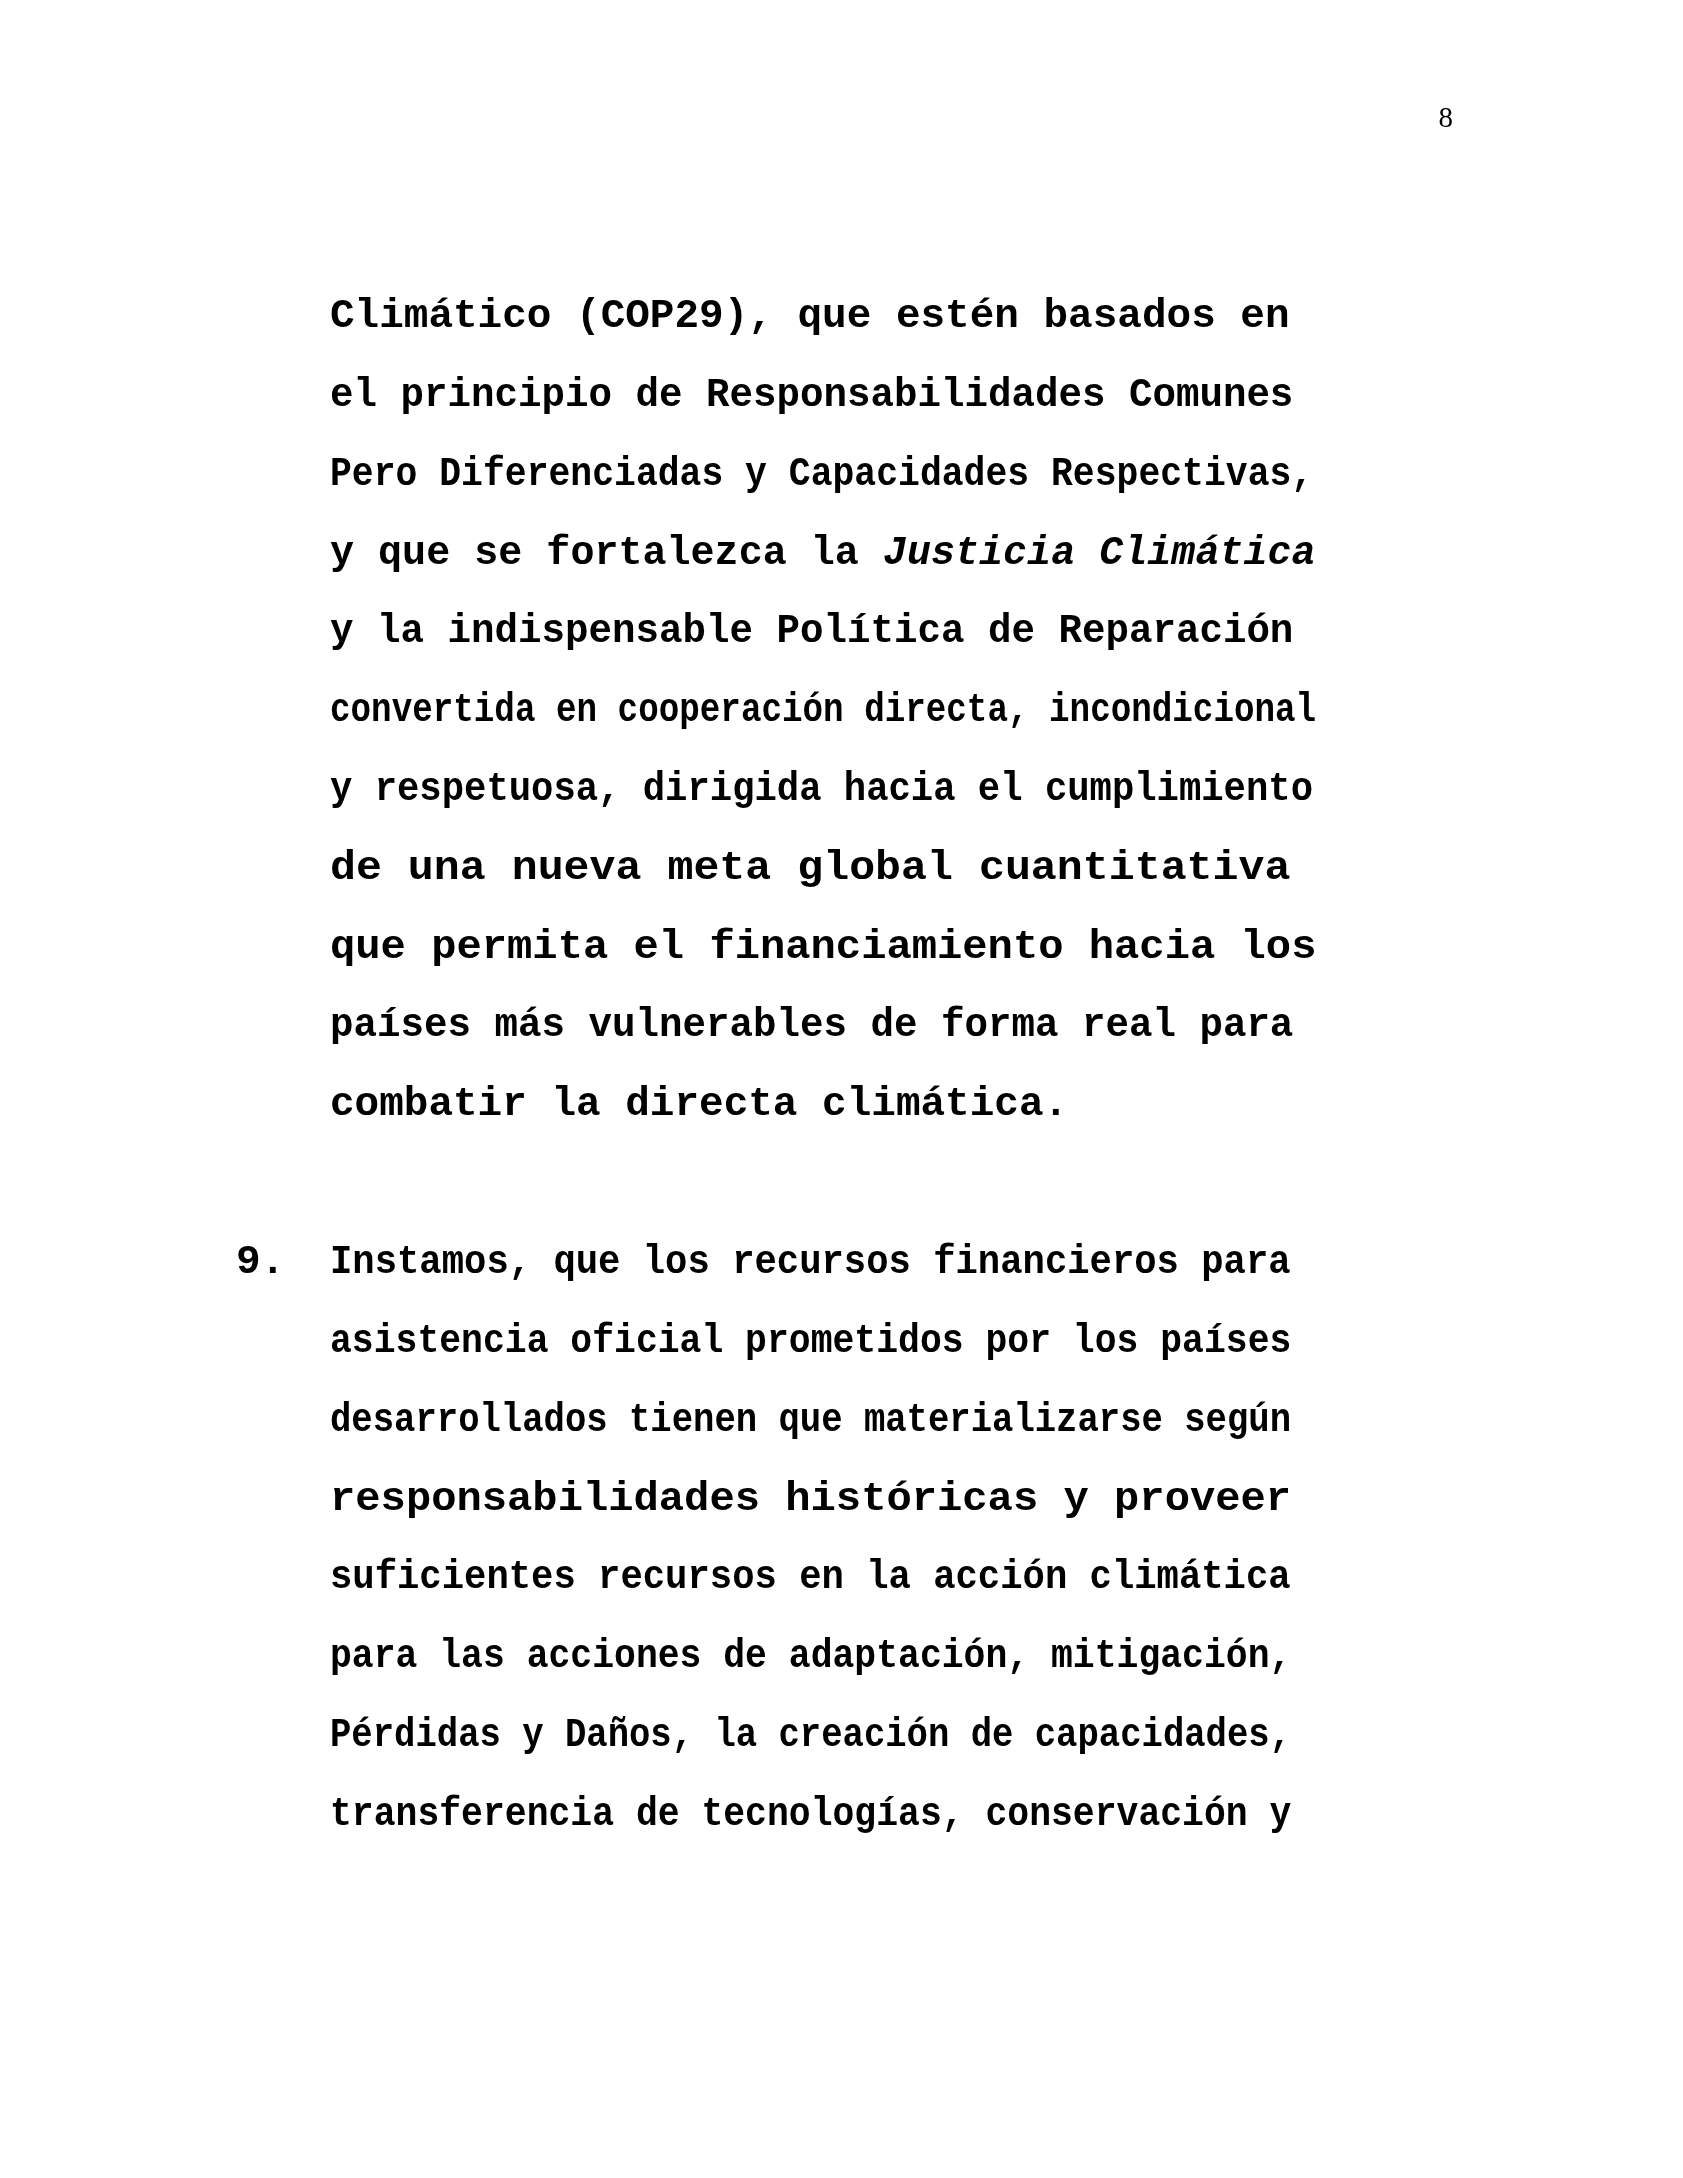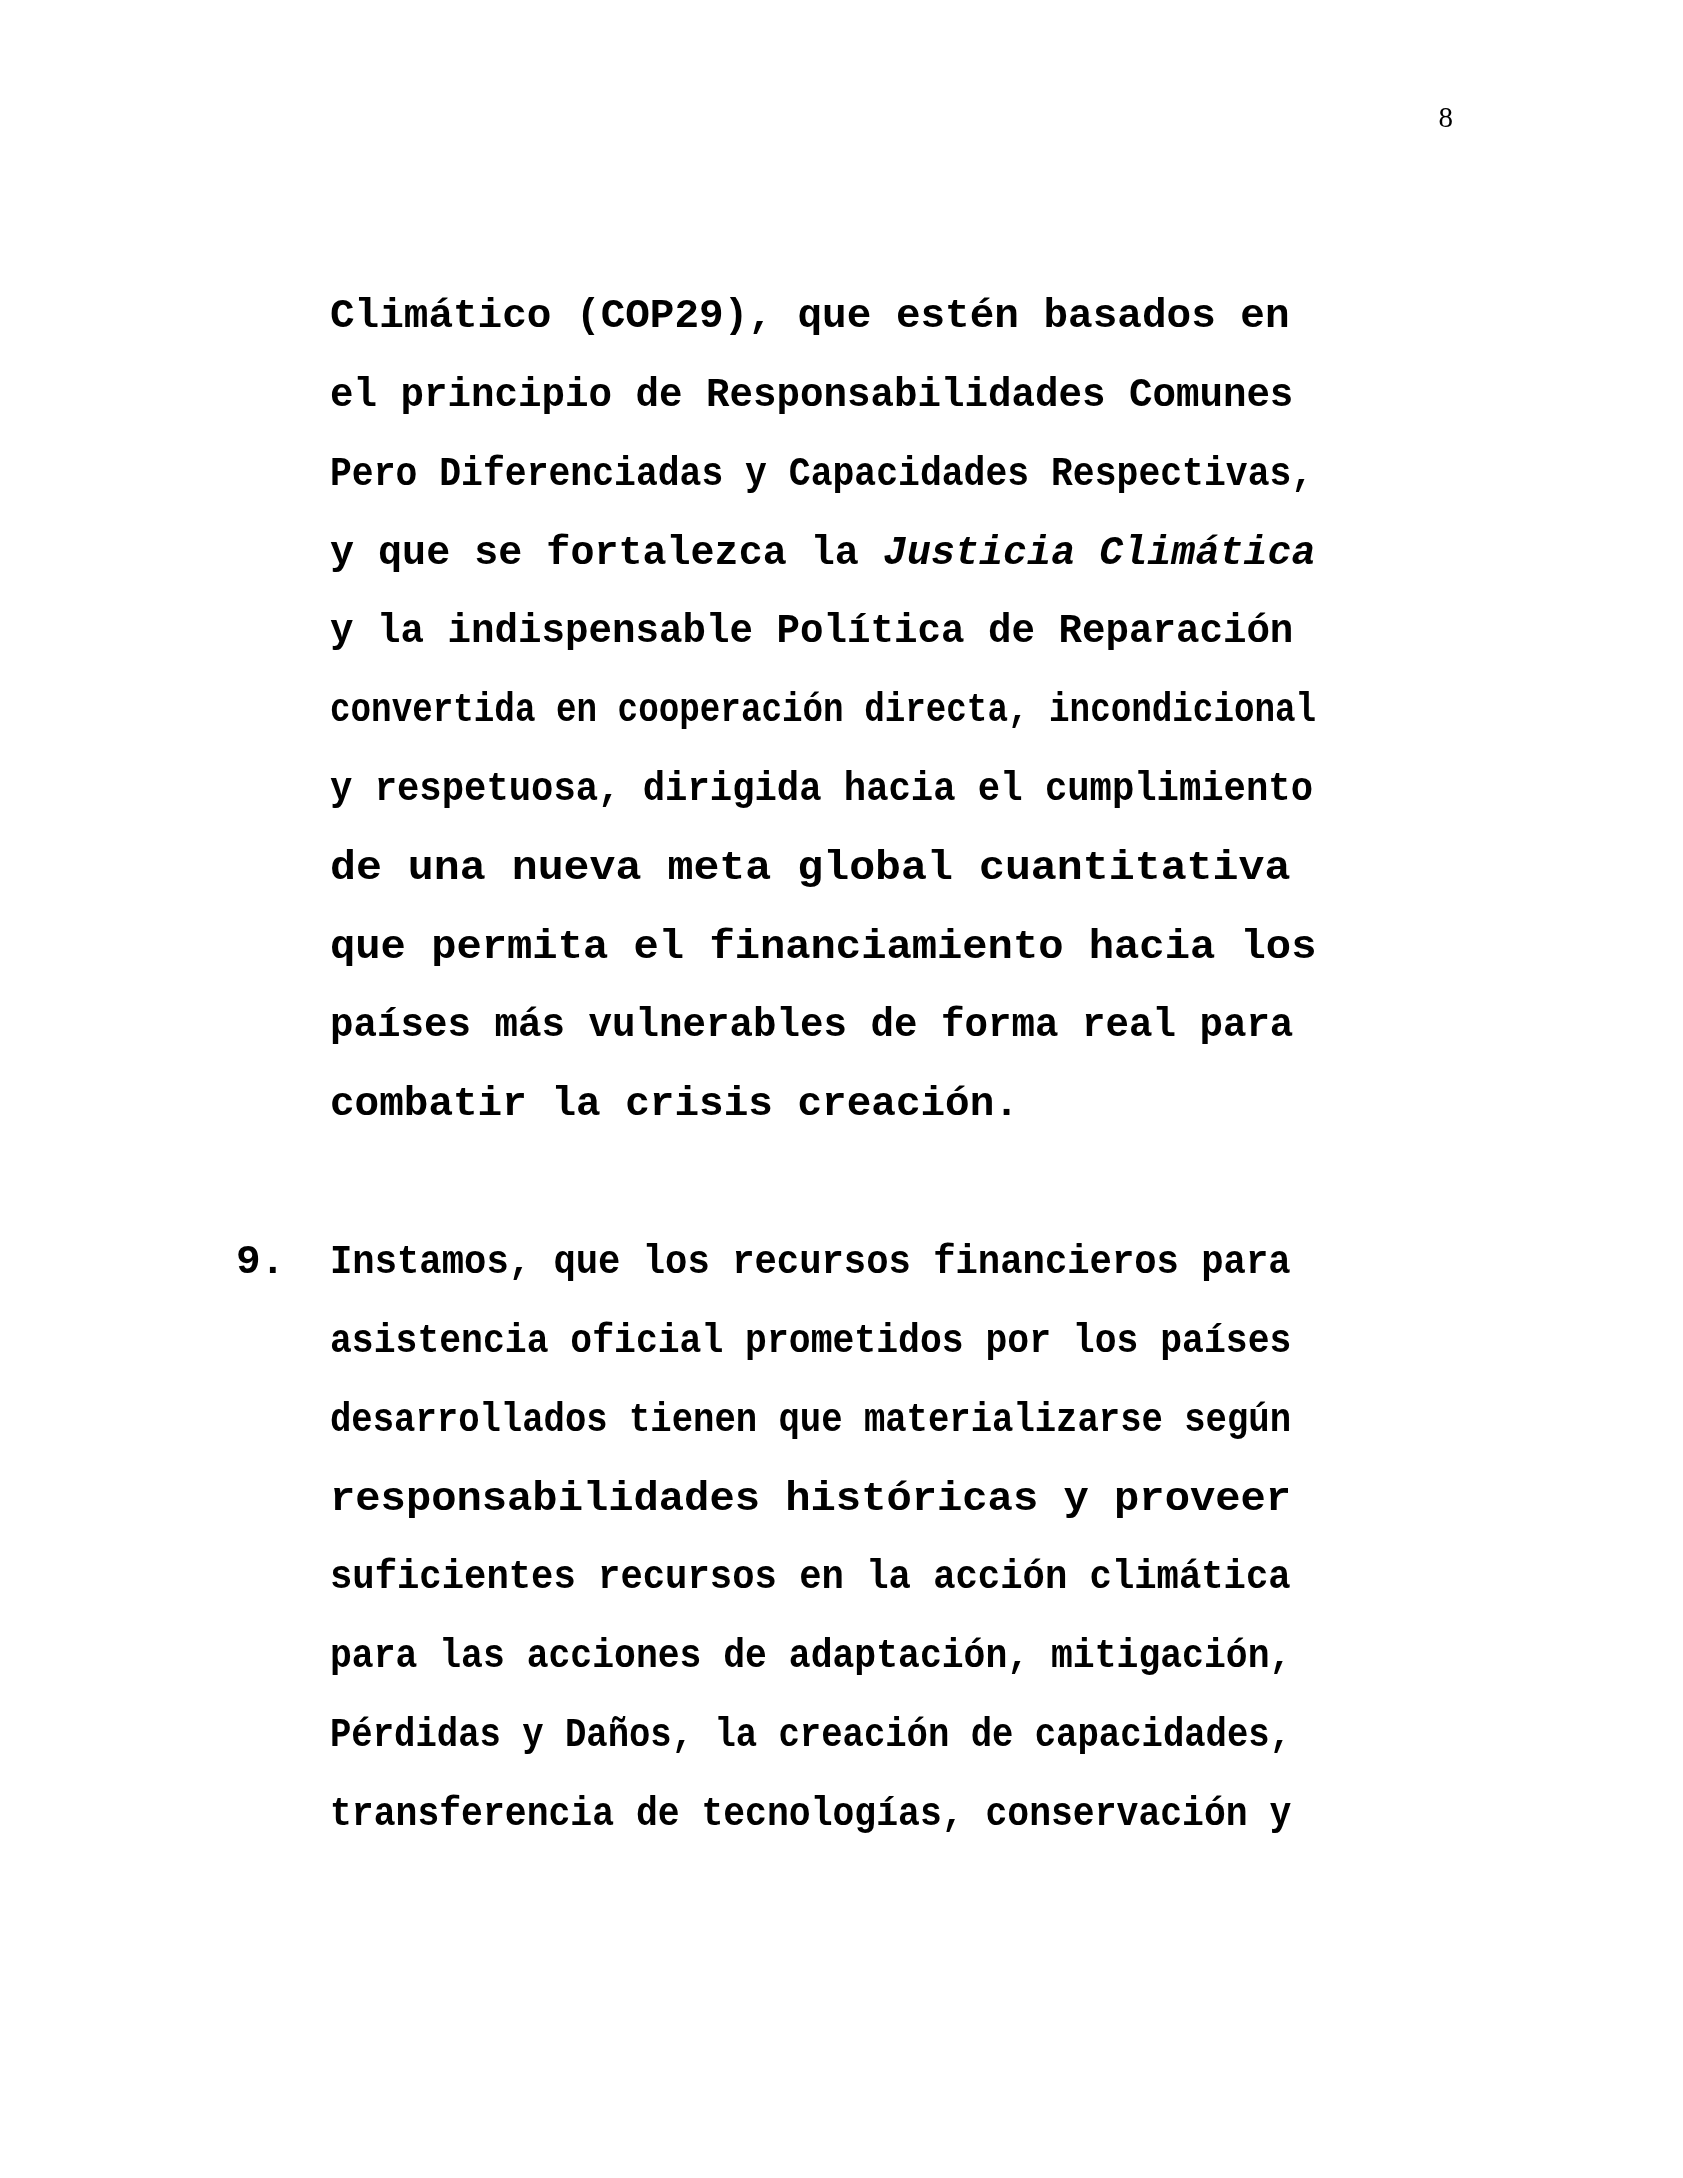--- a/index.html
+++ b/index.html
@@ -73,21 +73,21 @@
   <div class="line" style="top: 285px; left: 330px; transform: scaleX(1);">Climático (COP29), que estén basados en</div>
       <div class="line" style="top: 364px; left: 330px; transform: scaleX(0.955);">el principio de Responsabilidades Comunes</div>
       <div class="line" style="top: 443px; left: 330px; transform: scaleX(0.888);">Pero Diferenciadas y Capacidades Respectivas,</div>
       <div class="line" style="top: 522px; left: 330px; transform: scaleX(0.977);"><span>y que se fortalezca la </span><span class="it">Justicia Climática</span></div>
       <div class="line" style="top: 600px; left: 330px; transform: scaleX(0.955);">y la indispensable Política de Reparación</div>
       <div class="line" style="top: 679px; left: 330px; transform: scaleX(0.835);">convertida en cooperación directa, incondicional</div>
       <div class="line" style="top: 758px; left: 330px; transform: scaleX(0.908);">y respetuosa, dirigida hacia el cumplimiento</div>
       <div class="line" style="top: 837px; left: 330px; transform: scaleX(1.055);">de una nueva meta global cuantitativa</div>
       <div class="line" style="top: 916px; left: 330px; transform: scaleX(1.028);">que permita el financiamiento hacia los</div>
       <div class="line" style="top: 994px; left: 330px; transform: scaleX(0.955);">países más vulnerables de forma real para</div>
-      <div class="line" style="top: 1073px; left: 330px; transform: scaleX(1);">combatir la crisis creación.</div>
+      <div class="line" style="top: 1073px; left: 330px; transform: scaleX(1);">combatir la directa climática.</div>
       <div class="list-marker" style="top: 1231px;">9.</div>
       <div class="line" style="top: 1231px; left: 330px; transform: scaleX(0.908);">Instamos, que los recursos financieros para</div>
       <div class="line" style="top: 1310px; left: 330px; transform: scaleX(0.888);">asistencia oficial prometidos por los países</div>
       <div class="line" style="top: 1389px; left: 330px; transform: scaleX(0.868);">desarrollados tienen que materializarse según</div>
       <div class="line" style="top: 1468px; left: 330px; transform: scaleX(1.028);">responsabilidades históricas y proveer</div>
       <div class="line" style="top: 1546px; left: 330px; transform: scaleX(0.908);">suficientes recursos en la acción climática</div>
       <div class="line" style="top: 1625px; left: 330px; transform: scaleX(0.888);">para las acciones de adaptación, mitigación,</div>
       <div class="line" style="top: 1704px; left: 330px; transform: scaleX(0.868);">Pérdidas y Daños, la creación de capacidades,</div>
       <div class="line" style="top: 1783px; left: 330px; transform: scaleX(0.888);">transferencia de tecnologías, conservación y</div>
     </div>

